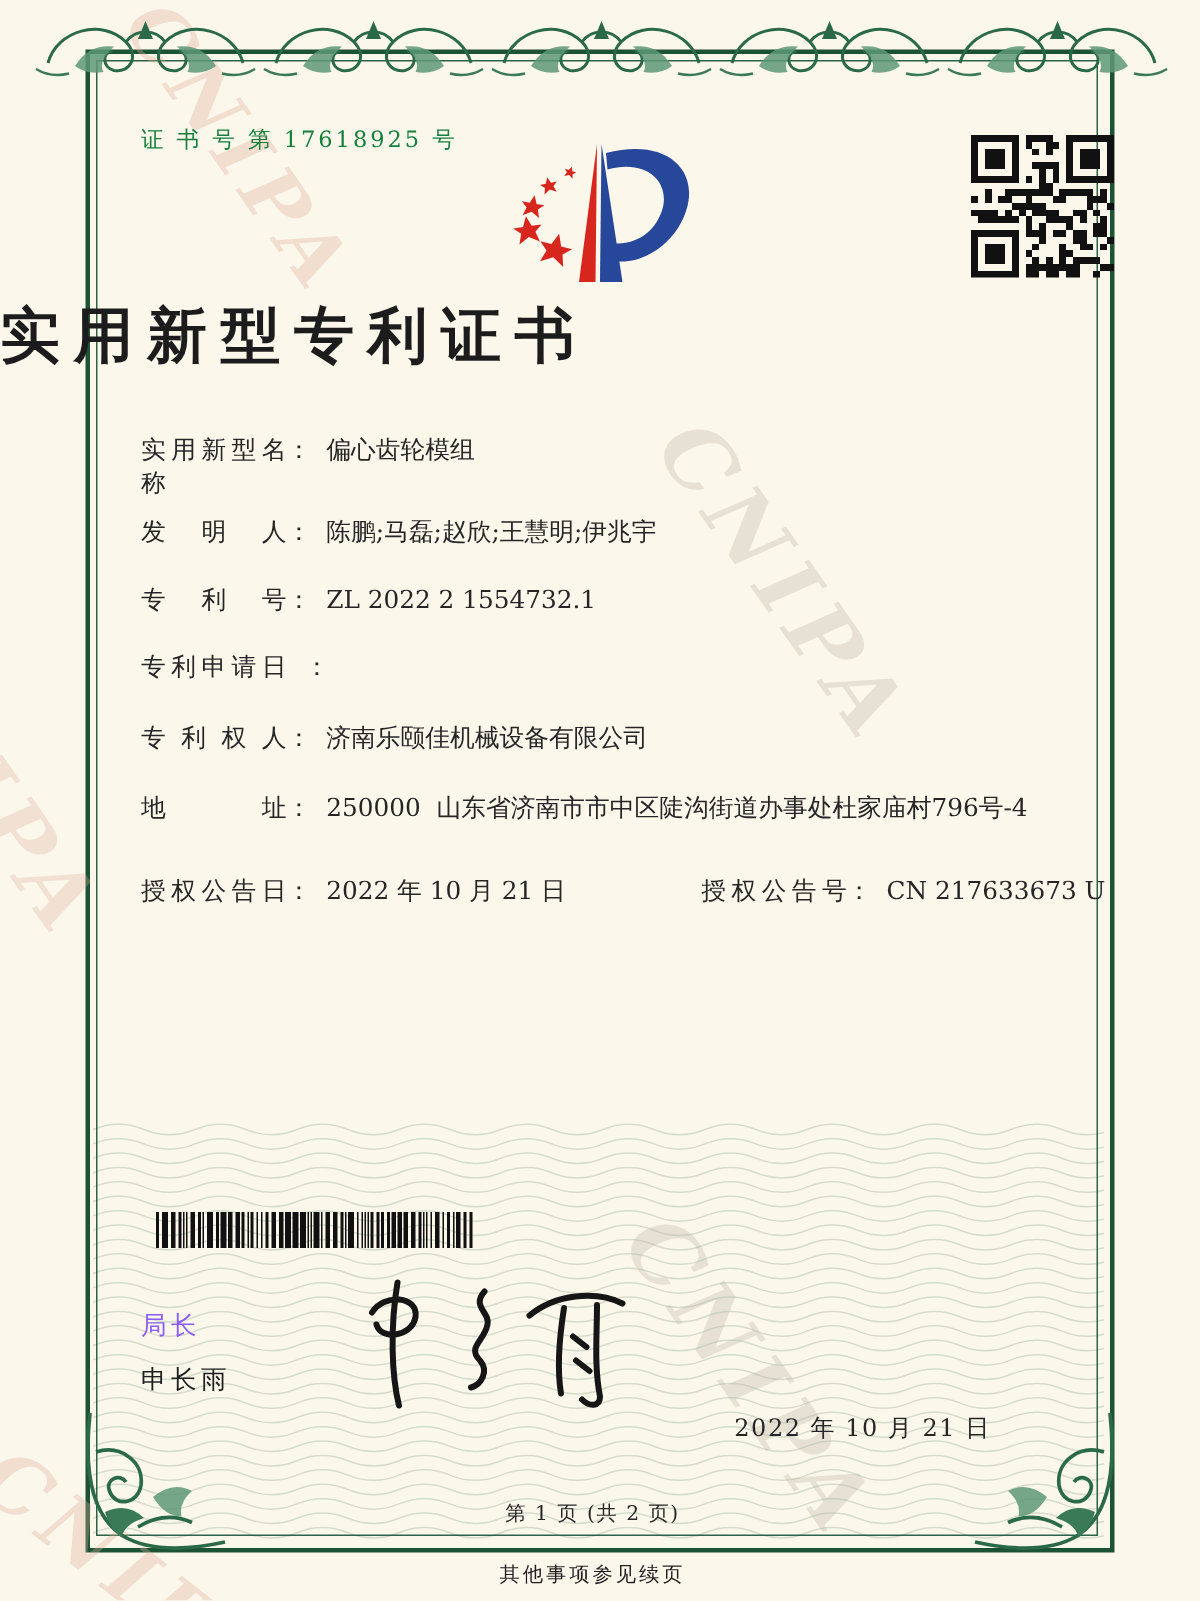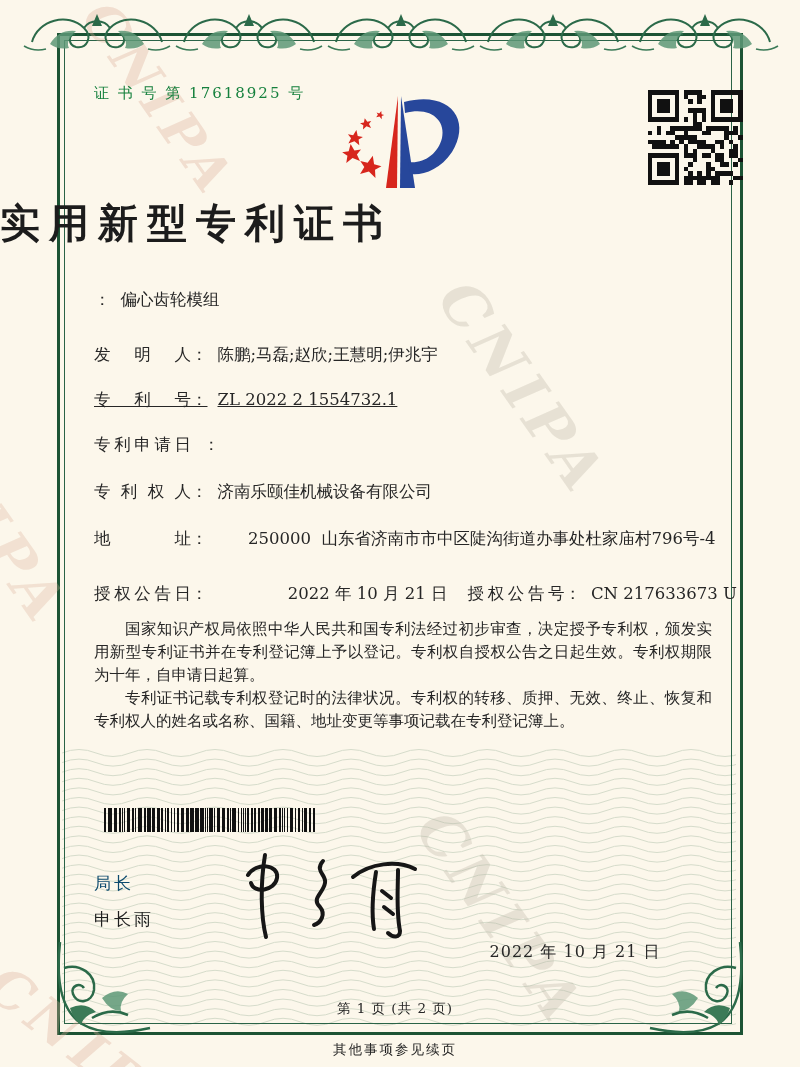--- a/index.html
+++ b/index.html
@@ -10,26 +10,26 @@
   .abs{position:absolute;}
   .watermark{position:absolute;font-style:italic;font-family:"DejaVu Serif","Liberation Serif",serif;
              letter-spacing:7px;font-weight:bold;pointer-events:none;white-space:nowrap;z-index:1;}
   .content{position:absolute;inset:0;z-index:3;}
   .certno{left:94px;top:84px;font-size:15px;letter-spacing:2px;color:#15803d;}
   .title{left:0;top:196px;width:800px;text-align:left;font-size:40px;font-weight:bold;
          letter-spacing:9px;color:#1c1c1c;}
   .row{left:94px;font-size:16.5px;display:flex;align-items:flex-start;line-height:1.35;}
   .lbl{display:inline-block;width:97px;text-align:justify;text-align-last:justify;flex:none;}
   .colon{flex:none;margin-right:10px;}
-  .val{white-space:pre-wrap;text-align:right;}
+  .val{white-space:pre-wrap;}
   .val-addr{width:498px;}
   .paras{left:94px;top:618px;width:618px;font-size:15.5px;line-height:23px;text-align:justify;}
   .paras p{margin:0;text-indent:2em;}
   .sigtitle{left:94px;top:872px;font-size:17px;letter-spacing:3px;
-            font-family:"DejaVu Sans","Liberation Sans",sans-serif;color:#0c4a6e;}
+            font-family:"DejaVu Sans","Liberation Sans",sans-serif;color:#8b5cf6;}
   .signame{left:94px;top:908px;font-size:17px;letter-spacing:3px;
            font-family:Liberation Sans, sans-serif;color:#1f1f1f;}
   .issuedate{left:470px;top:942px;width:210px;text-align:center;font-size:16px;letter-spacing:1px;}
   .pagefooter{left:0;top:1000px;width:790px;text-align:center;font-size:13.5px;letter-spacing:1px;}
   .contnote{left:0;top:1041px;width:790px;text-align:center;font-size:13.5px;letter-spacing:2px;color:#1f1f1f;}
   svg{display:block;}
 </style>
 </head>
 <body>
 
@@ -370,29 +370,30 @@
         <rect x="11" y="20" width="1" height="1" fill="#111"></rect>
         <rect x="12" y="20" width="1" height="1" fill="#111"></rect>
         <rect x="14" y="20" width="1" height="1" fill="#111"></rect>
         <rect x="15" y="20" width="1" height="1" fill="#111"></rect>
         <rect x="18" y="20" width="1" height="1" fill="#111"></rect>
       </svg>
 
     <div class="abs title">实用新型专利证书</div>
 
     <div class="abs row" style="top:289px;">
+      <span class="lbl">实用新型名称</span>
       <span class="colon">：</span>
       <span class="val">偏心齿轮模组</span>
     </div>
     <div class="abs row" style="top:344px;">
       <span class="lbl">发明人</span>
       <span class="colon">：</span>
       <span class="val">陈鹏;马磊;赵欣;王慧明;伊兆宇</span>
     </div>
-    <div class="abs row" style="top:389px;text-decoration:underline;">
+    <div class="abs row" style="top:389px;">
       <span class="lbl">专利号</span>
       <span class="colon">：</span>
       <span class="val">ZL 2022 2 1554732.1</span>
     </div>
     <div class="abs row" style="top:434px;gap:12px;">
       <span class="lbl">专利申请日</span>
       <span class="colon">：</span>
     </div>
     <div class="abs row" style="top:481px;">
       <span class="lbl">专利权人</span>
@@ -407,24 +408,20 @@
 
     <div class="abs row" style="top:583px;">
       <span class="lbl">授权公告日</span>
       <span class="colon">：</span>
       <span class="val" style="width:230px;">2022 年 10 月 21 日</span>
       <span class="lbl" style="margin-left:20px;">授权公告号</span>
       <span class="colon">：</span>
       <span class="val">CN 217633673 U</span>
     </div>
 
-    <div class="abs paras">
-      <p>国家知识产权局依照中华人民共和国专利法经过初步审查，决定授予专利权，颁发实用新型专利证书并在专利登记簿上予以登记。专利权自授权公告之日起生效。专利权期限为十年，自申请日起算。</p>
-      <p>专利证书记载专利权登记时的法律状况。专利权的转移、质押、无效、终止、恢复和专利权人的姓名或名称、国籍、地址变更等事项记载在专利登记簿上。</p>
-    </div>
 
     <svg id="barcodesvg" class="abs" style="left:104px;top:808px;" width="218" height="24" viewBox="0 0 218 24">
         <rect x="0" y="0" width="2" height="24" fill="#111"></rect>
         <rect x="4" y="0" width="4" height="24" fill="#111"></rect>
         <rect x="10" y="0" width="3" height="24" fill="#111"></rect>
         <rect x="15" y="0" width="2" height="24" fill="#111"></rect>
         <rect x="18" y="0" width="1" height="24" fill="#111"></rect>
         <rect x="20" y="0" width="1" height="24" fill="#111"></rect>
         <rect x="23" y="0" width="3" height="24" fill="#111"></rect>
         <rect x="28" y="0" width="2" height="24" fill="#111"></rect>

